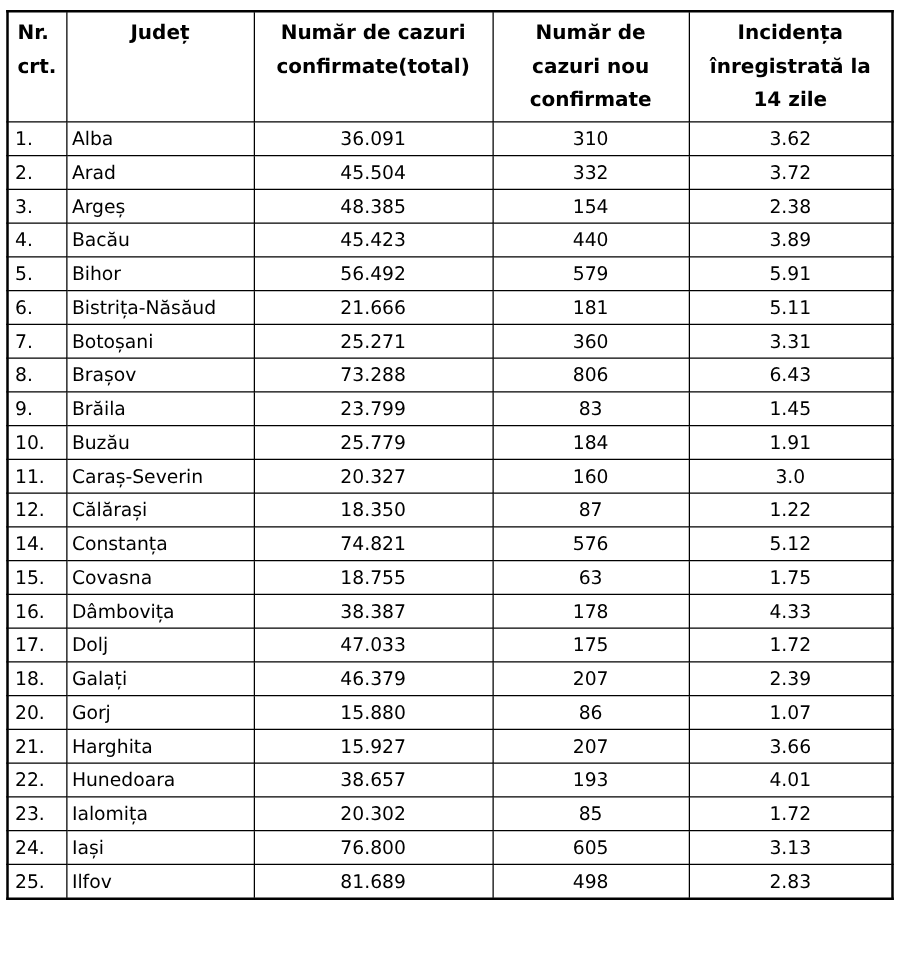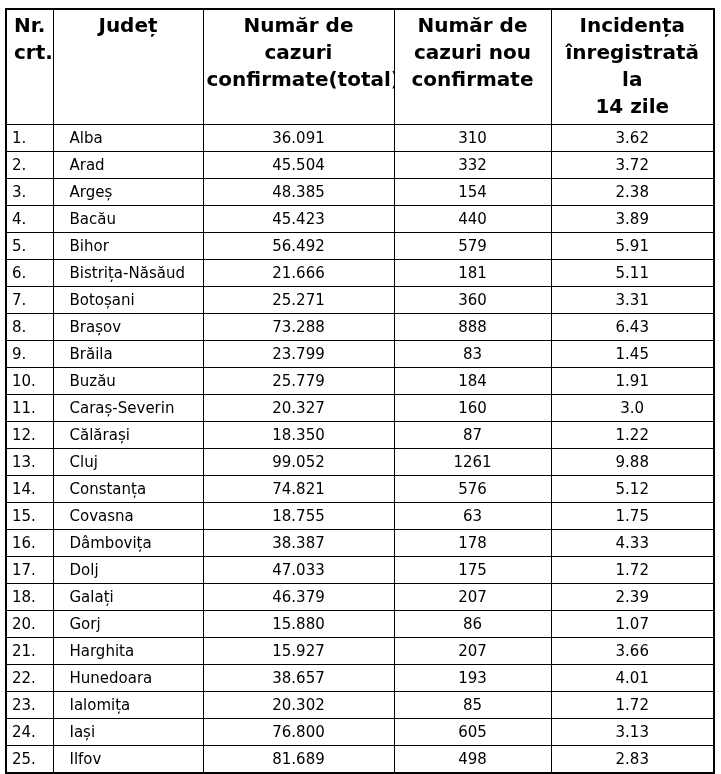--- a/index.html
+++ b/index.html
@@ -20,21 +20,21 @@
     table-layout: fixed;
     border: 2px solid #000000;
   }
   table.data-table th,
   table.data-table td {
     border: 1px solid #000000;
     font-size: 15px;
     overflow: hidden;
   }
   table.data-table th {
-    font-size: 20px;
+    font-size: 16px;
     font-weight: bold;
     vertical-align: top;
     text-align: center;
     padding: 2px 3px 4px 3px;
     line-height: 27px;
     white-space: pre-line;
     height: 85px;
   }
   table.data-table th.c0 {
     text-align: left;
@@ -45,21 +45,21 @@
     vertical-align: middle;
     text-align: center;
     padding: 1px 2px;
   }
   table.data-table td.c0 {
     text-align: left;
     padding-left: 5px;
   }
   table.data-table td.c1 {
     text-align: left;
-    padding-left: 16px;
+    padding-left: 4px;
   }
   col.w0 { width: 47px; }
   col.w1 { width: 150px; }
   col.w2 { width: 191px; }
   col.w3 { width: 157px; }
   col.w4 { width: 163px; }
 </style>
 </head>
 <body>
 
@@ -134,21 +134,21 @@
           <td class="c0">7.</td>
           <td class="c1">Botoșani</td>
           <td class="c2">25.271</td>
           <td class="c3">360</td>
           <td class="c4">3.31</td>
         </tr>
         <tr>
           <td class="c0">8.</td>
           <td class="c1">Brașov</td>
           <td class="c2">73.288</td>
-          <td class="c3">888</td>
+          <td class="c3">806</td>
           <td class="c4">6.43</td>
         </tr>
         <tr>
           <td class="c0">9.</td>
           <td class="c1">Brăila</td>
           <td class="c2">23.799</td>
           <td class="c3">83</td>
           <td class="c4">1.45</td>
         </tr>
         <tr>
@@ -166,27 +166,20 @@
           <td class="c4">3.0</td>
         </tr>
         <tr>
           <td class="c0">12.</td>
           <td class="c1">Călărași</td>
           <td class="c2">18.350</td>
           <td class="c3">87</td>
           <td class="c4">1.22</td>
         </tr>
         <tr>
-          <td class="c0">13.</td>
-          <td class="c1">Cluj</td>
-          <td class="c2">99.052</td>
-          <td class="c3">1261</td>
-          <td class="c4">9.88</td>
-        </tr>
-        <tr>
           <td class="c0">14.</td>
           <td class="c1">Constanța</td>
           <td class="c2">74.821</td>
           <td class="c3">576</td>
           <td class="c4">5.12</td>
         </tr>
         <tr>
           <td class="c0">15.</td>
           <td class="c1">Covasna</td>
           <td class="c2">18.755</td>

